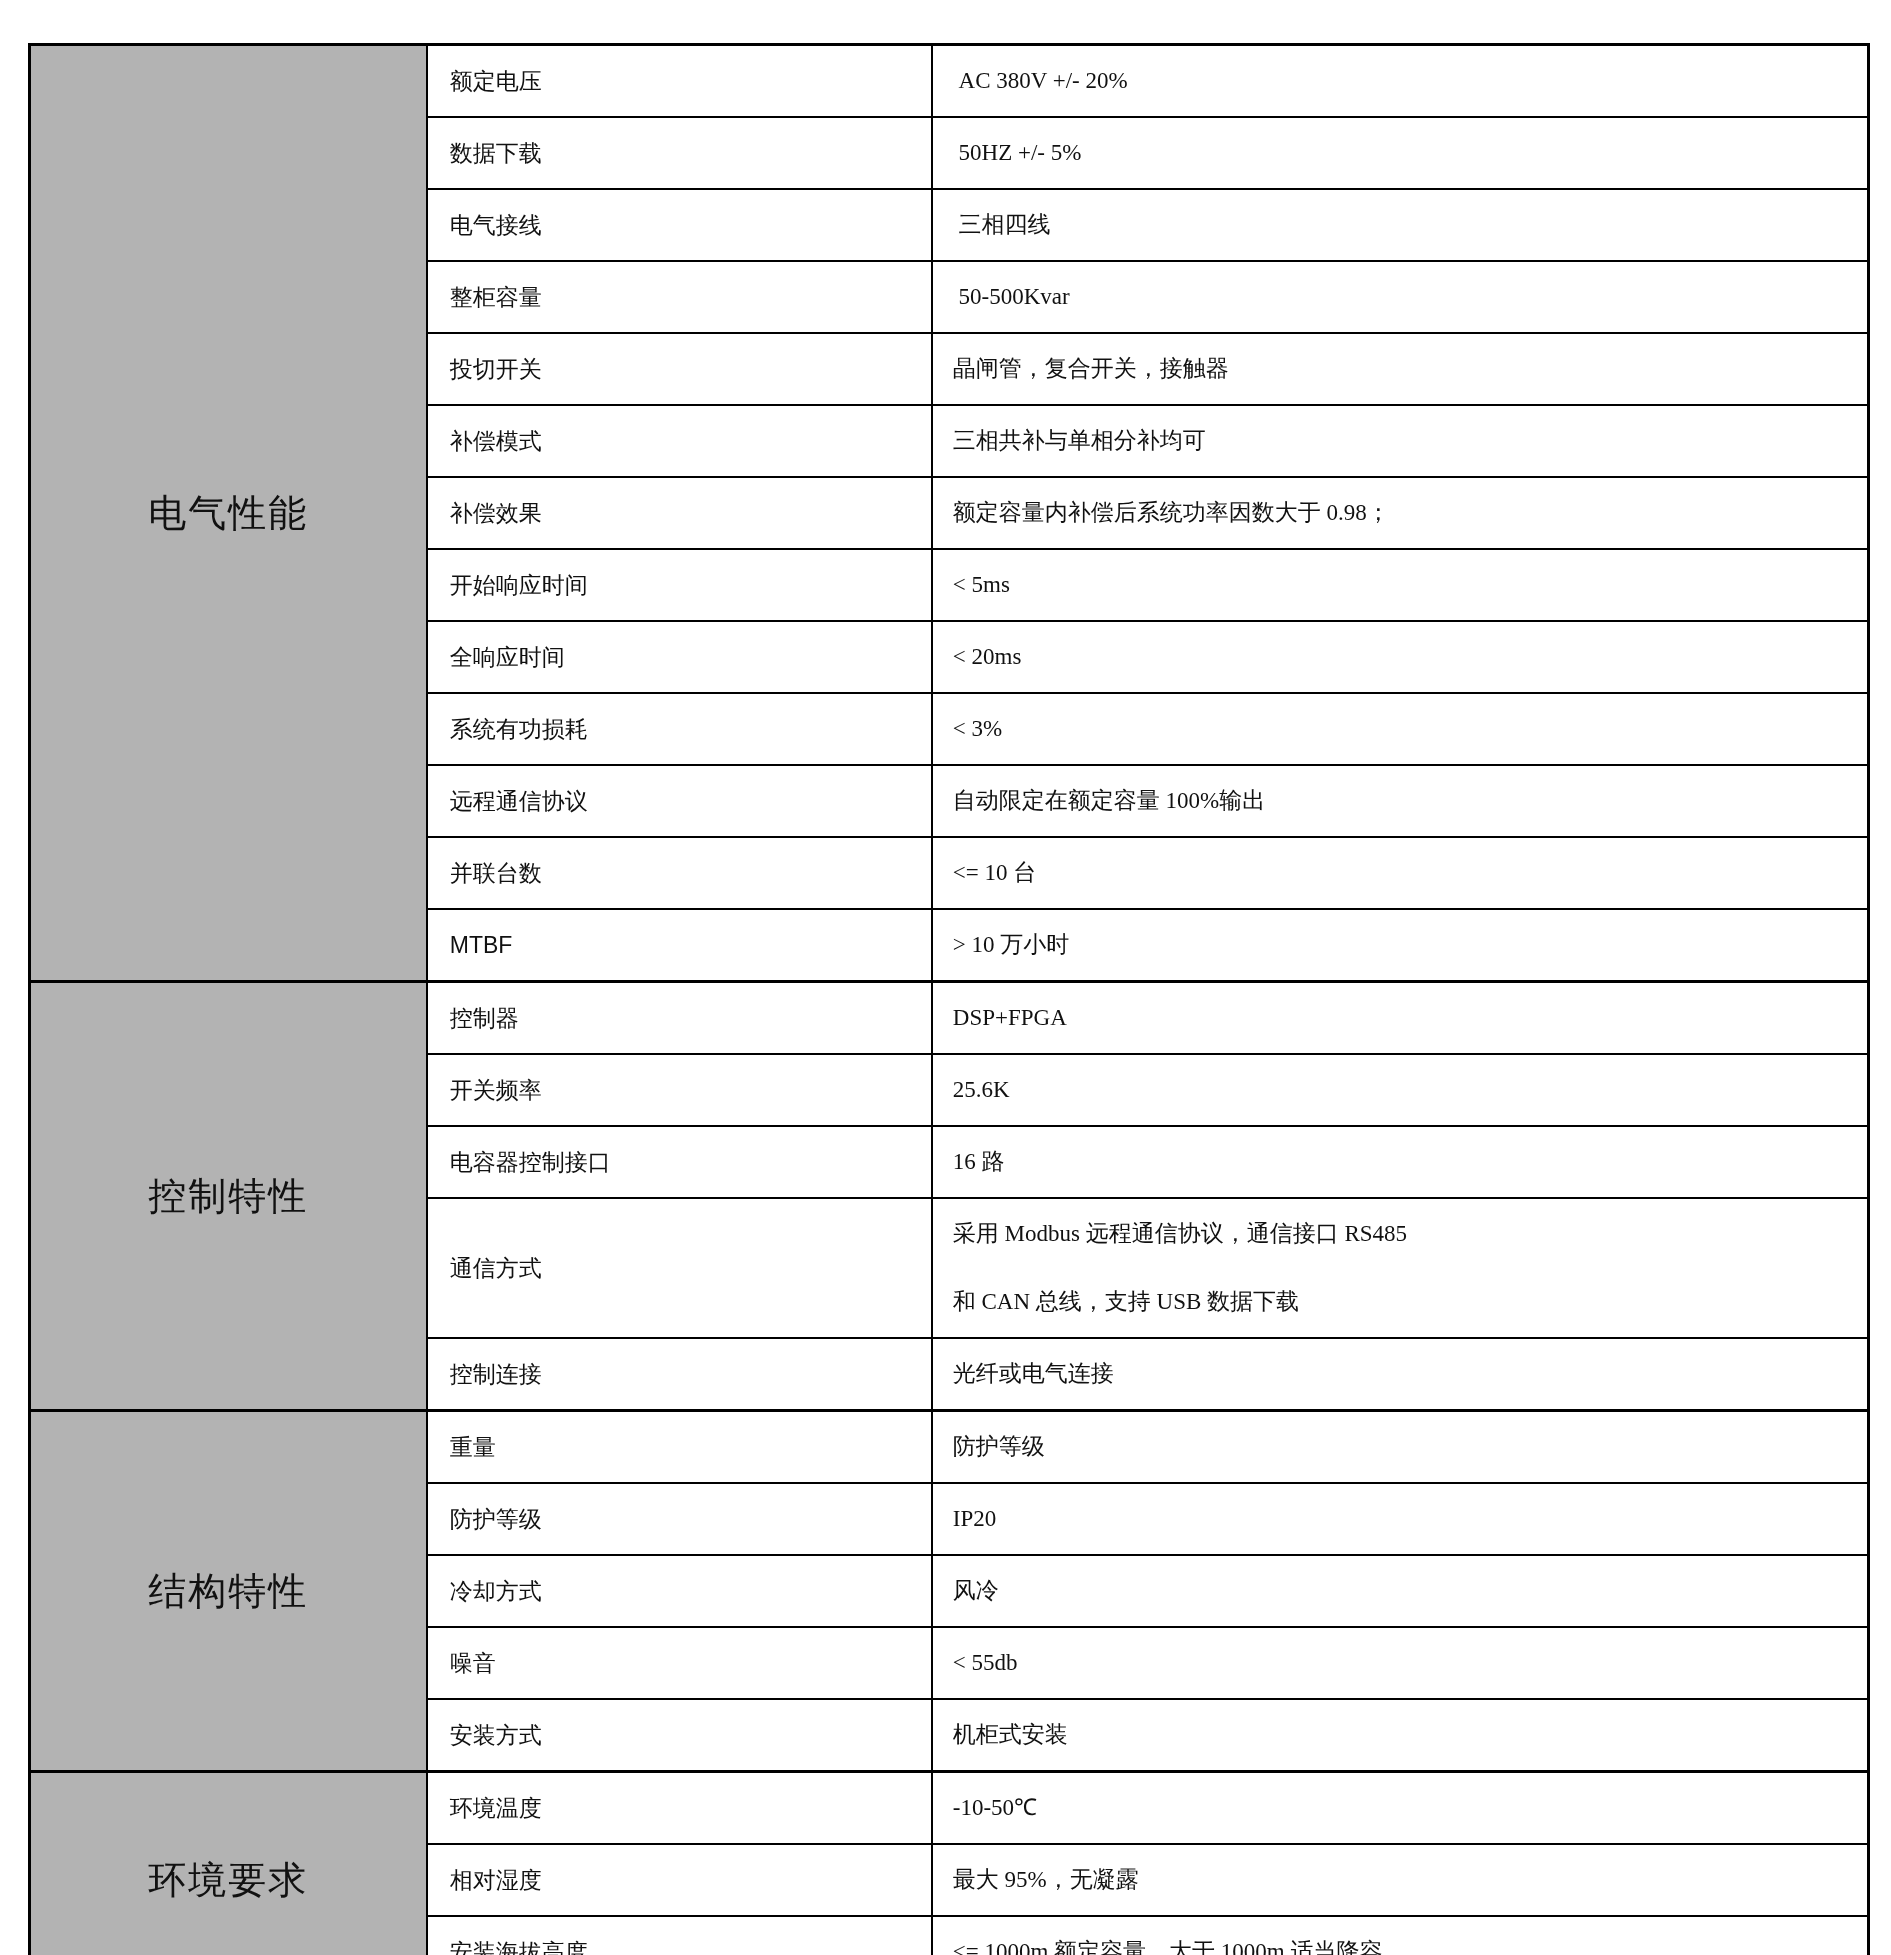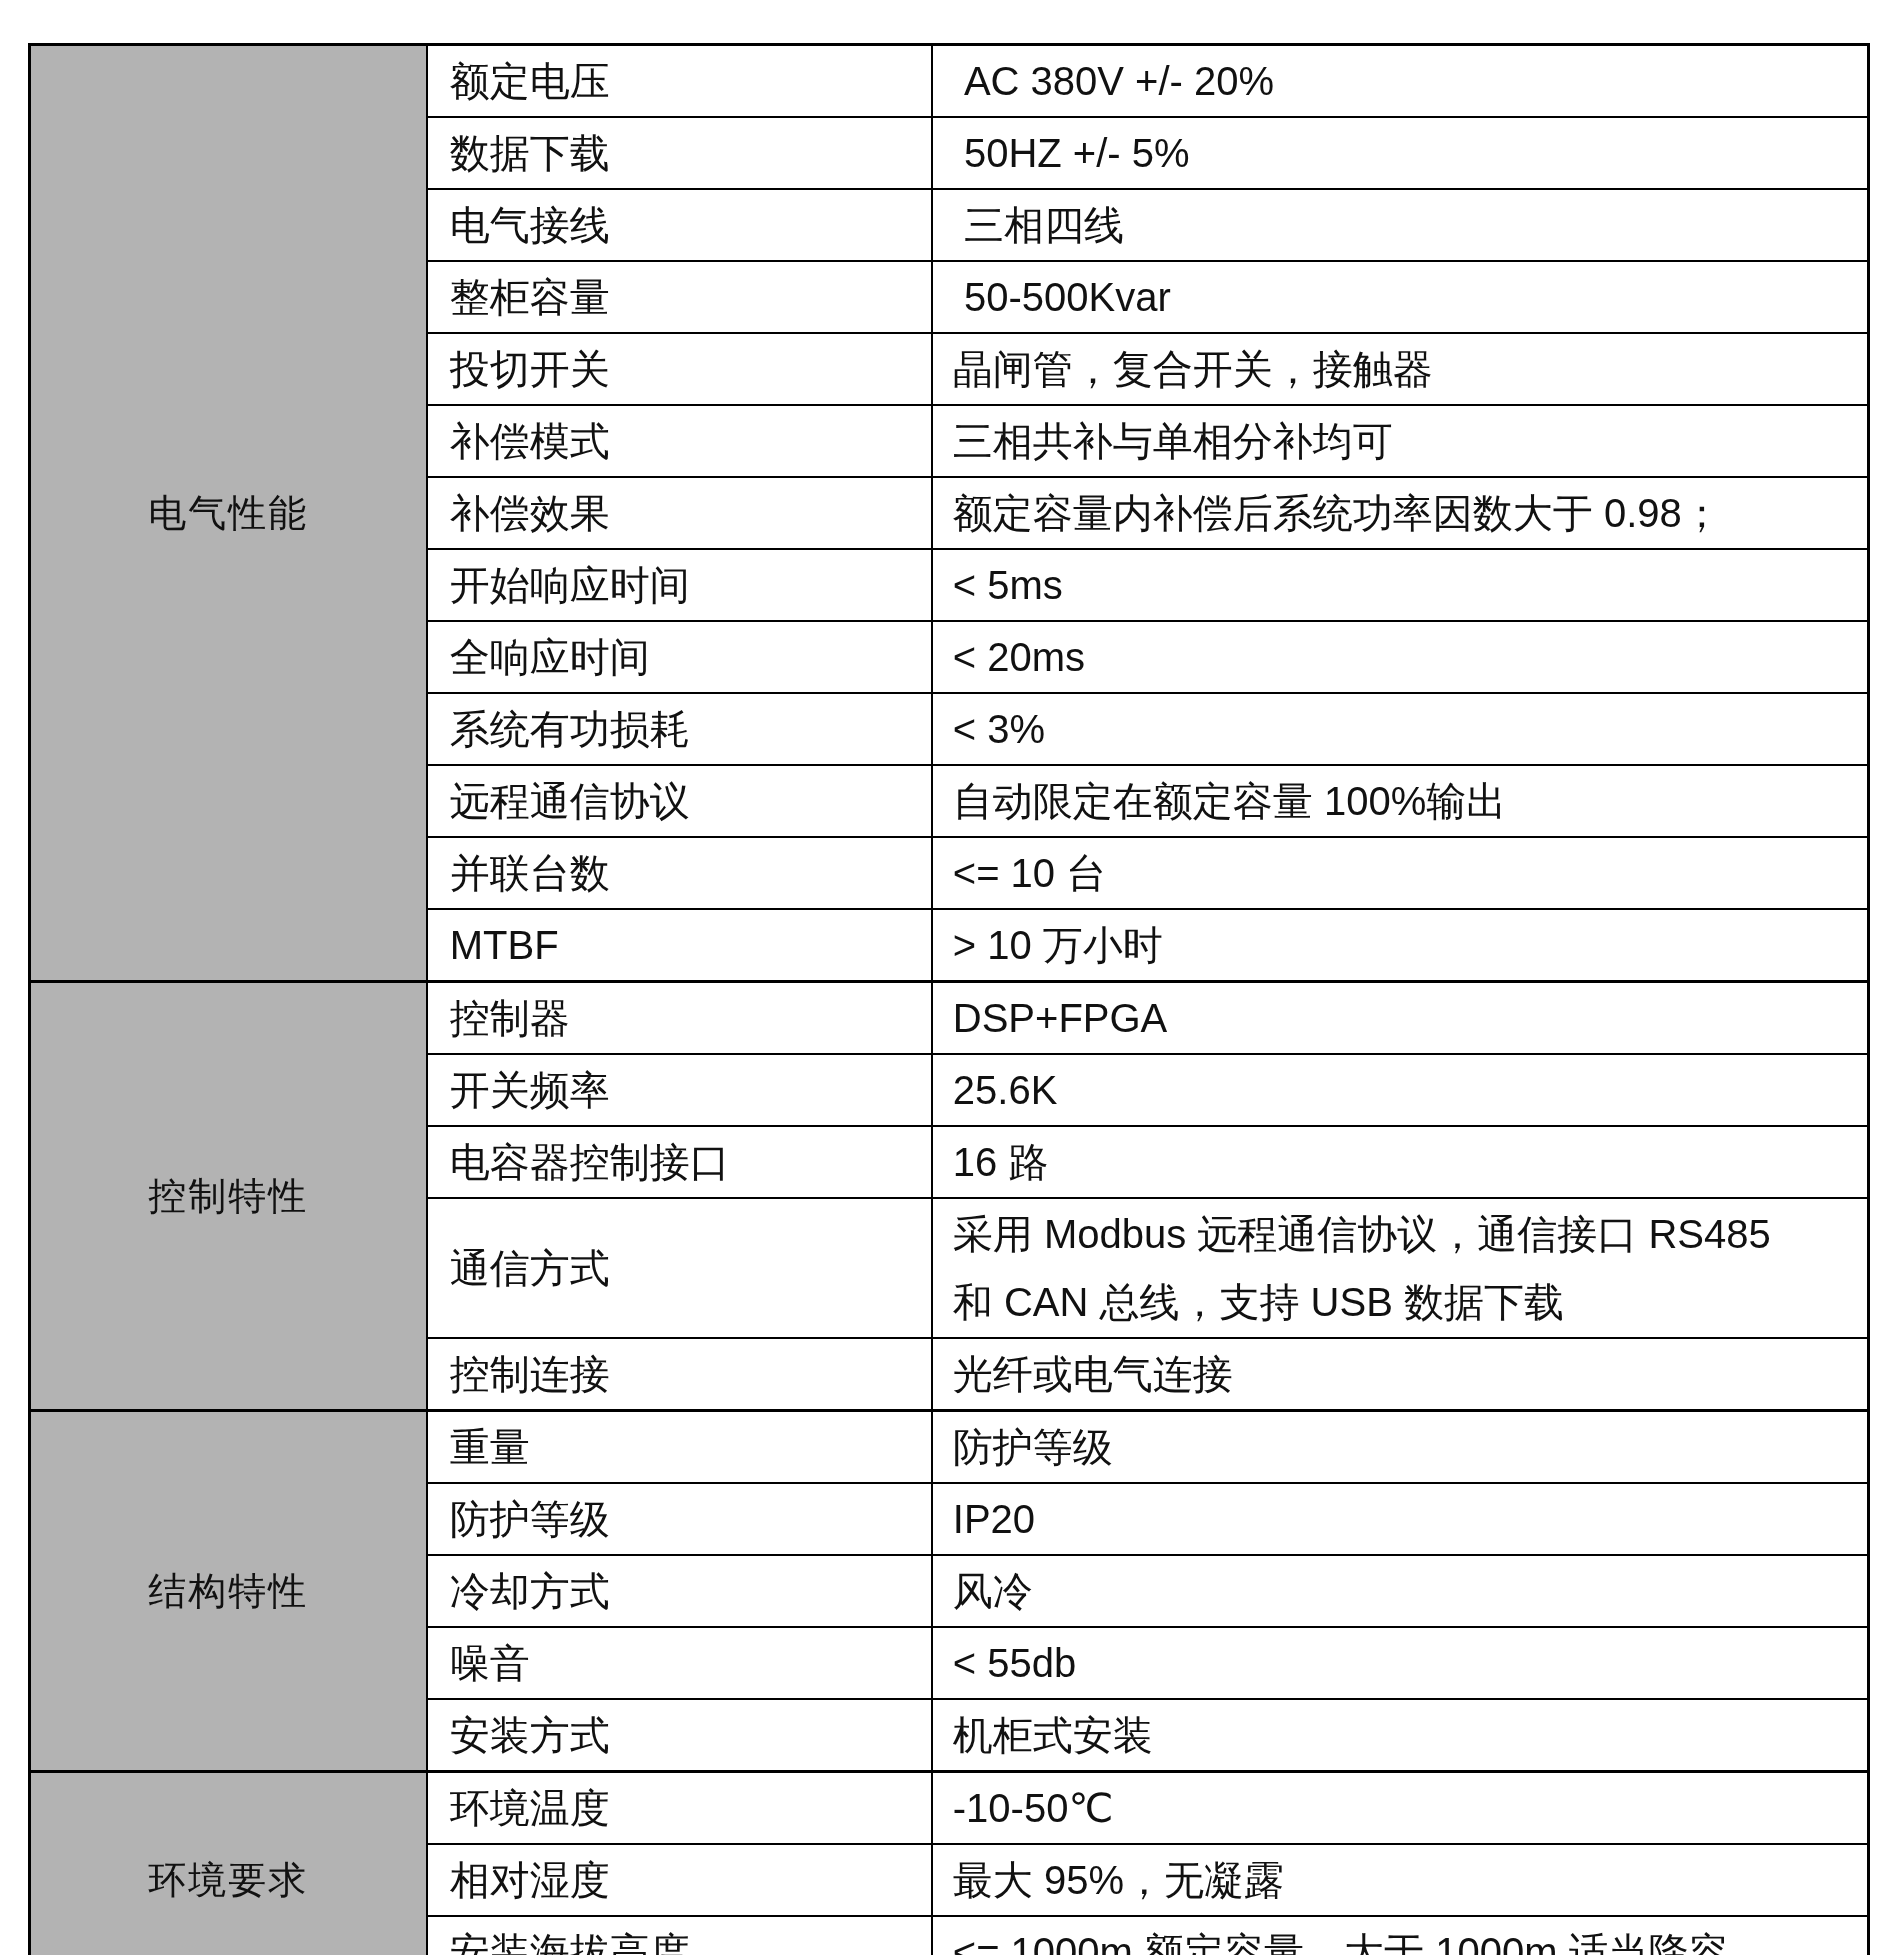--- a/index.html
+++ b/index.html
@@ -17,21 +17,21 @@
     top: 43px;
     border-collapse: collapse;
     table-layout: fixed;
     border: 3.9px solid #000000;
   }
   col.c1 { width: 398px; }
   col.c2 { width: 505px; }
   col.c3 { width: 936px; }
   td {
     border: 2px solid #000000;
-    font-size: 40px;
+    font-size: 23px;
     color: #111111;
     overflow: hidden;
   }
   tr.row { height: 70px; }
   tr.row.tall { height: 140px; }
   tr.section-start td { border-top: 3.9px solid #000000; }
   td.cat {
     background: #b3b3b3;
     text-align: center;
     vertical-align: middle;
@@ -42,20 +42,21 @@
     padding-left: 21.7px;
     vertical-align: middle;
     line-height: 39px;
     white-space: pre-wrap;
   }
   td.value {
     padding-left: 19.7px;
     vertical-align: middle;
     line-height: 68px;
     white-space: pre-wrap;
+    font-family: Liberation Serif, serif;
   }
 </style>
 </head>
 <body>
 
 <table class="spec">
   <colgroup>
     <col class="c1">
     <col class="c2">
     <col class="c3">

